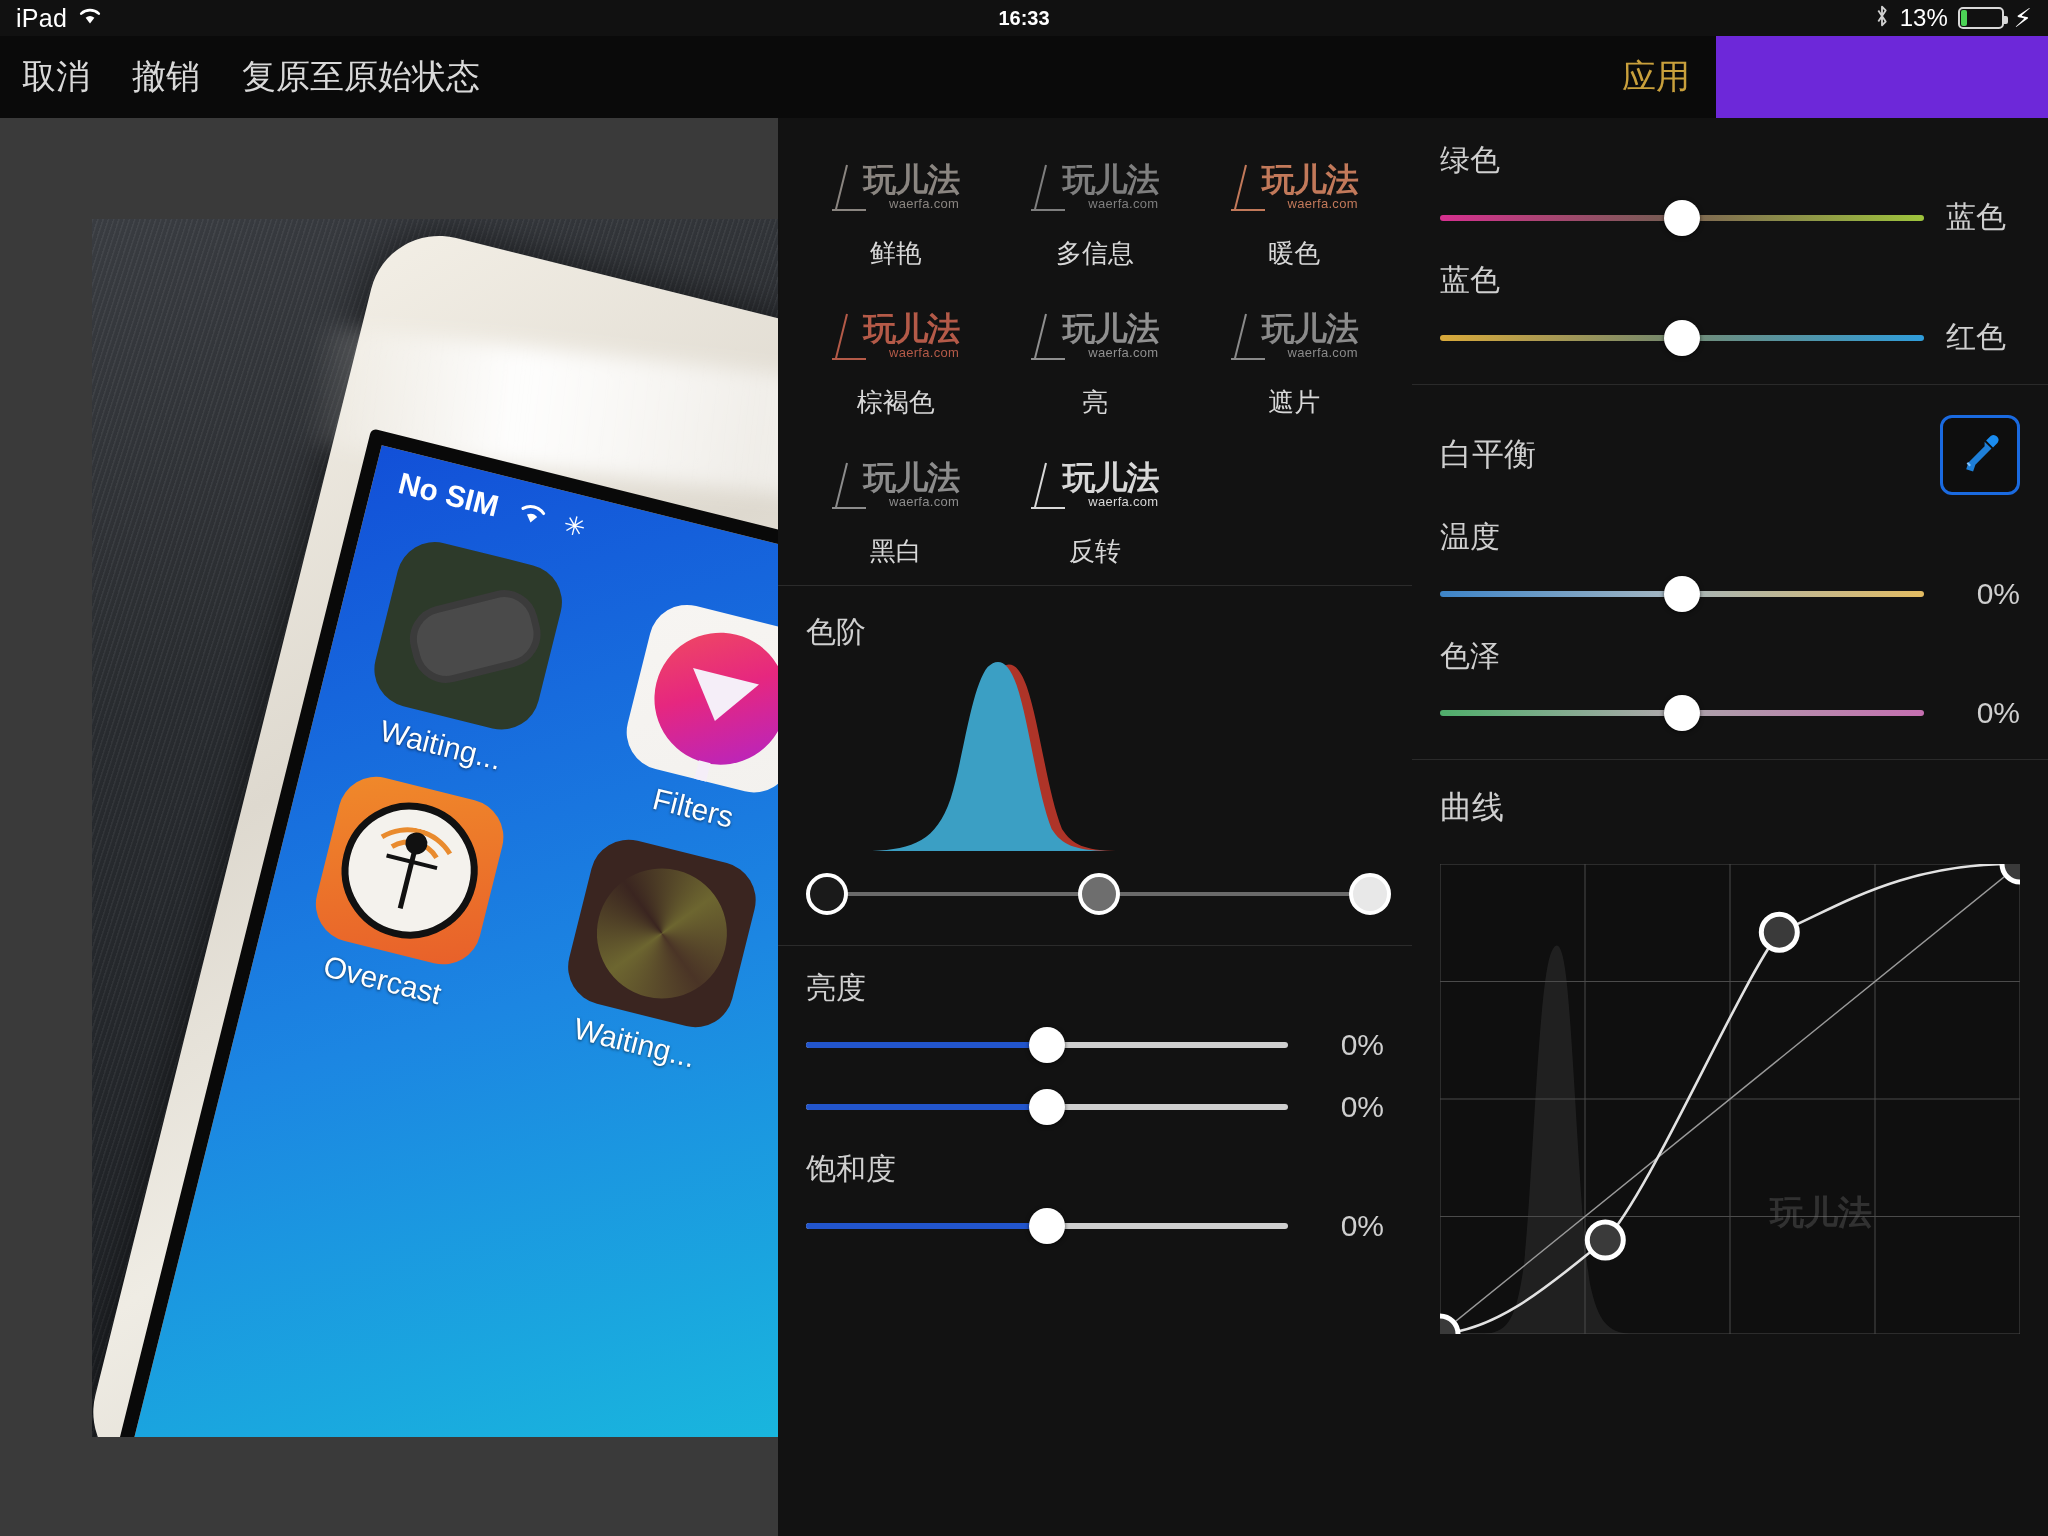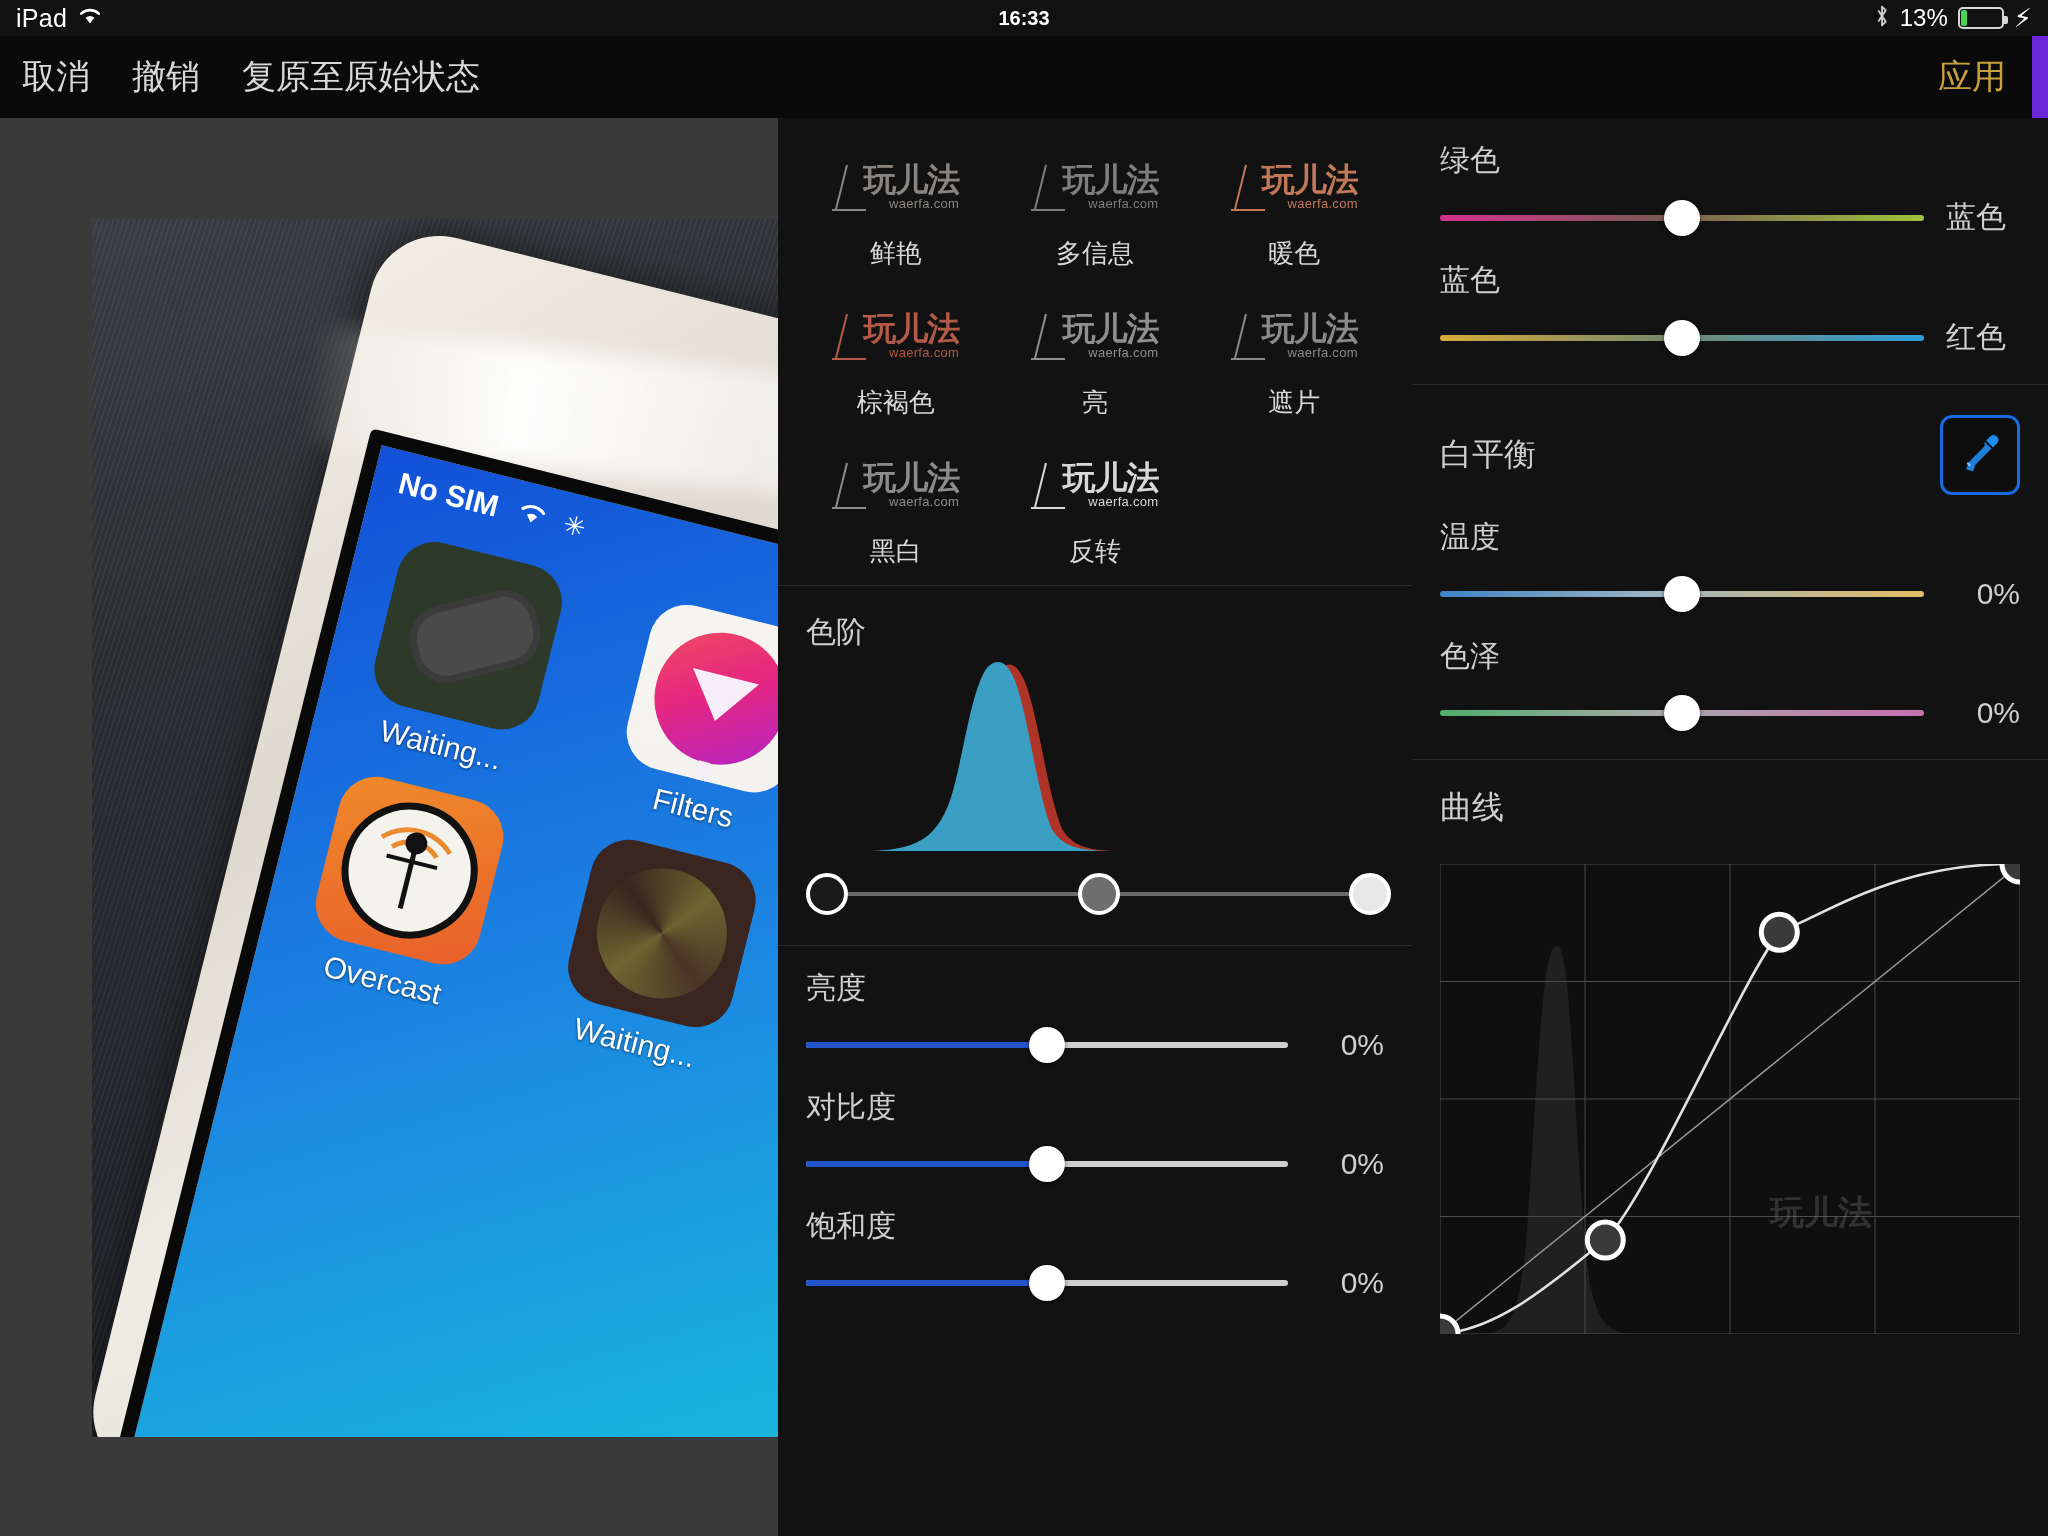--- a/index.html
+++ b/index.html
@@ -39,21 +39,21 @@
     width: 4px; height: 8px; background: #d8d8d8; border-radius: 0 2px 2px 0;
   }
   .batt .fill {
     position: absolute; left: 1px; top: 1px; bottom: 1px;
     width: 16%; background: #4cd356; border-radius: 2px;
   }
   .bolt { font-size: 26px; line-height: 1; color: #fff; }
 
   
   #navbar {
-    position: absolute; left: 0; top: 36px; width: 2032px; height: 82px;
+    position: absolute; left: 0; top: 36px; width: 1716px; height: 82px;
     background: #0a0a0a;
     display: flex; align-items: center;
   }
   .nav-left { display: flex; align-items: center; gap: 42px; padding-left: 22px; }
   .nav-btn {
     font-size: 34px; color: #d9d9d9; cursor: pointer; white-space: nowrap;
   }
   .nav-title {
     position: absolute; left: 0; right: 0; text-align: center;
     font-size: 34px; color: #c9c9c9;
@@ -424,21 +424,20 @@
             <div class="sl-line">
               <div class="sl-track">
                 <div class="sl-bg"></div>
                 <div class="sl-fill" style="width:50%"></div>
                 <div class="sl-knob" style="left:calc(50% - 18px)"></div>
               </div>
               <div class="sl-val">0%</div>
             </div>
           </div>
           <div class="slider-row">
-            <div class="sl-label">对比度</div>
             <div class="sl-line">
               <div class="sl-track">
                 <div class="sl-bg"></div>
                 <div class="sl-fill" style="width:50%"></div>
                 <div class="sl-knob" style="left:calc(50% - 18px)"></div>
               </div>
               <div class="sl-val">0%</div>
             </div>
           </div>
           <div class="slider-row">

